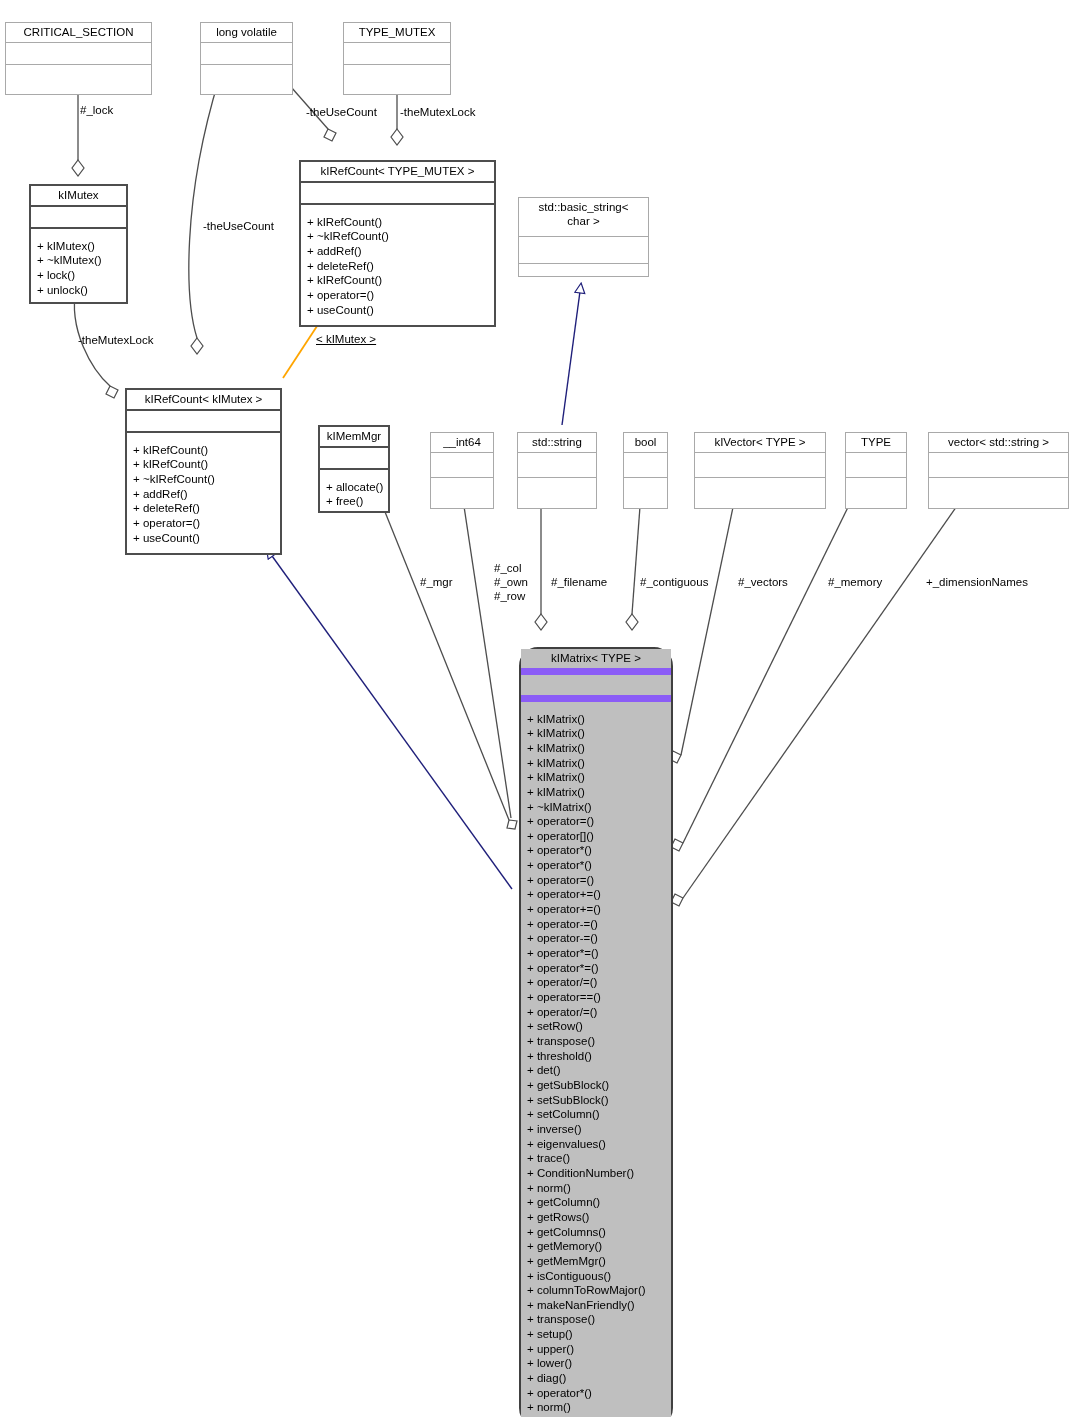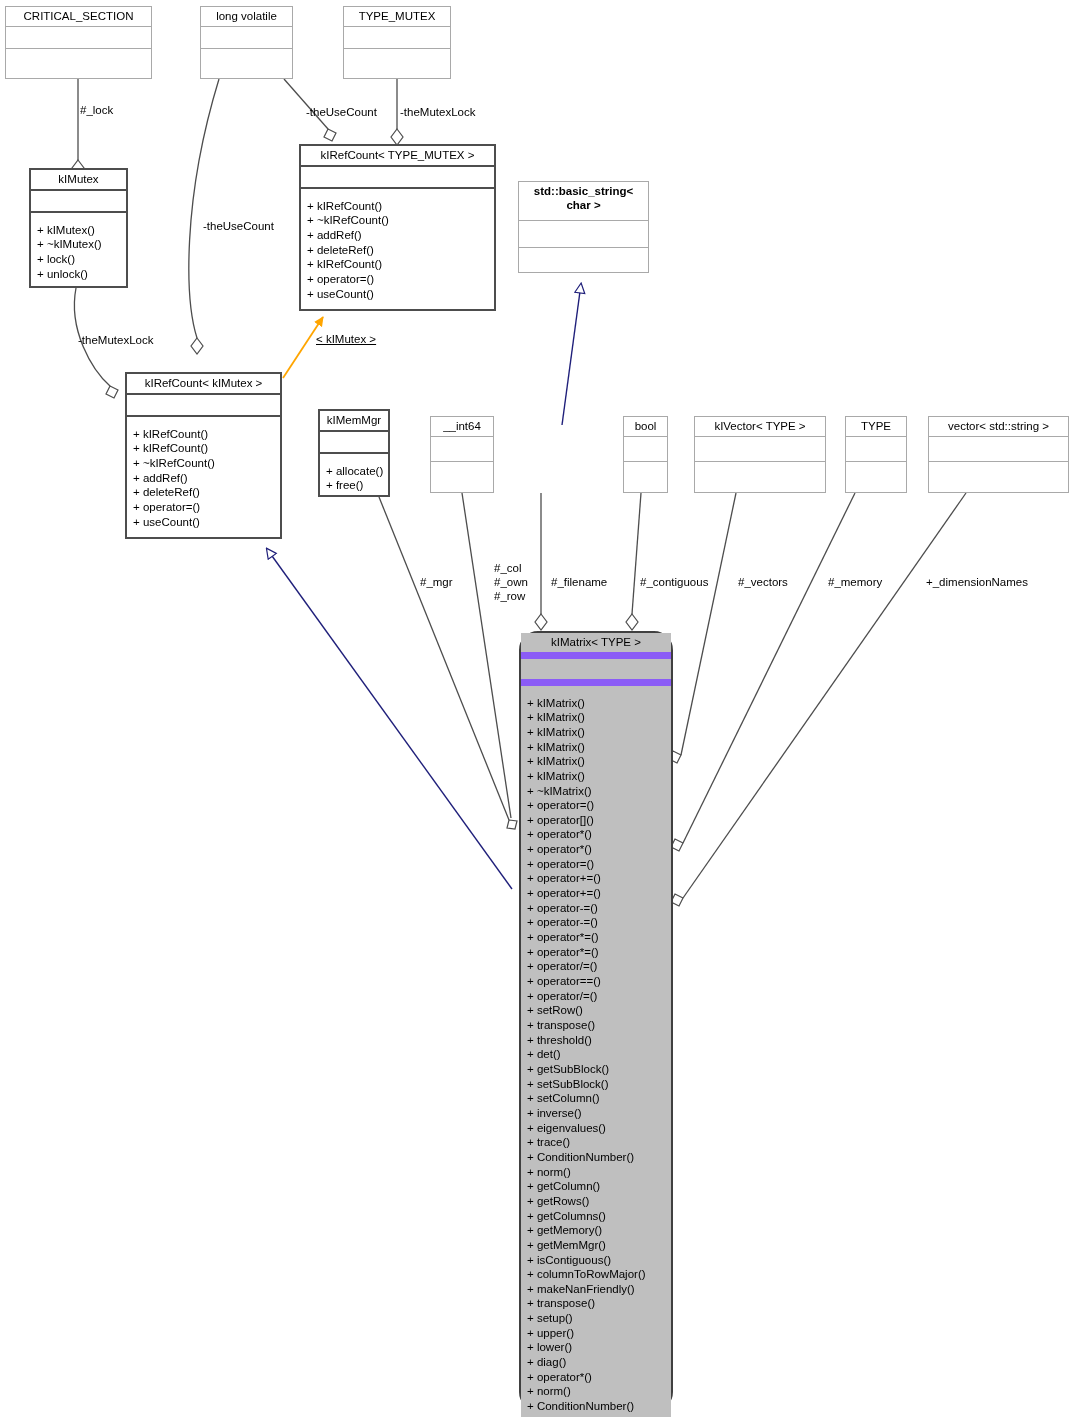--- a/index.html
+++ b/index.html
@@ -2,21 +2,21 @@
 <html><head>
 <meta charset="utf-8">
 <title>kIMatrix collaboration diagram</title>
 <style>
   html,body{margin:0;padding:0;background:#ffffff;}
   body{font-family:"Liberation Sans","DejaVu Sans",sans-serif;}
   #canvas{position:relative;width:1073px;height:1417px;overflow:hidden;background:#fff;}
   svg.edges{position:absolute;left:0;top:0;width:1073px;height:1417px;pointer-events:none;}
 
   
-  .cls{position:absolute;box-sizing:border-box;background:#ffffff;}
+  .cls{position:absolute;box-sizing:border-box;background:#ffffff;margin-top:16px;}
   .cls .sec{box-sizing:border-box;}
   .cls .title{
     text-align:center;white-space:pre-line;line-height:1.18;
     padding:3px 4px 2px 4px;font-size:11.5px;color:#000;
   }
   .cls .attrs,.cls .ops{padding:10px 6px;font-size:11.5px;color:#000;}
   .cls .ops .m{line-height:14.65px;white-space:nowrap;}
 
   
   .plain{border:1px solid #a9a9a9;}
@@ -136,21 +136,21 @@
       <div class="m">+ kIRefCount()</div>
       <div class="m">+ ~kIRefCount()</div>
       <div class="m">+ addRef()</div>
       <div class="m">+ deleteRef()</div>
       <div class="m">+ kIRefCount()</div>
       <div class="m">+ operator=()</div>
       <div class="m">+ useCount()</div>
     </div>
   </div>
 
-  <div class="cls plain" style="left:518px;top:181px;width:131px;height:92px;font-weight:bold;">
+  <div class="cls plain" style="left:518px;top:181px;width:131px;height:80px;">
     <div class="title" style="height:33px;">std::basic_string&lt;
 char &gt;</div>
     <div class="sec attrs" style="height:27px;"></div>
     <div class="sec ops" style="height:27px;"></div>
   </div>
 
   <div class="cls bold" style="left:125px;top:372px;width:157px;height:167px;">
     <div class="title">kIRefCount&lt; kIMutex &gt;</div>
     <div class="sec attrs" style="height:22px;"></div>
     <div class="sec ops">
@@ -172,20 +172,25 @@
       <div class="m">+ free()</div>
     </div>
   </div>
 
   <div class="cls plain" style="left:430px;top:416px;width:64px;height:77px;">
     <div class="title">__int64</div>
     <div class="sec attrs" style="height:25px;"></div>
     <div class="sec ops" style="height:25px;"></div>
   </div>
 
+  <div class="cls plain" style="left:517px;top:416px;width:80px;height:77px;">
+    <div class="title">std::string</div>
+    <div class="sec attrs" style="height:25px;"></div>
+    <div class="sec ops" style="height:25px;"></div>
+  </div>
 
   <div class="cls plain" style="left:623px;top:416px;width:45px;height:77px;">
     <div class="title">bool</div>
     <div class="sec attrs" style="height:25px;"></div>
     <div class="sec ops" style="height:25px;"></div>
   </div>
 
   <div class="cls plain" style="left:694px;top:416px;width:132px;height:77px;">
     <div class="title">kIVector&lt; TYPE &gt;</div>
     <div class="sec attrs" style="height:25px;"></div>

